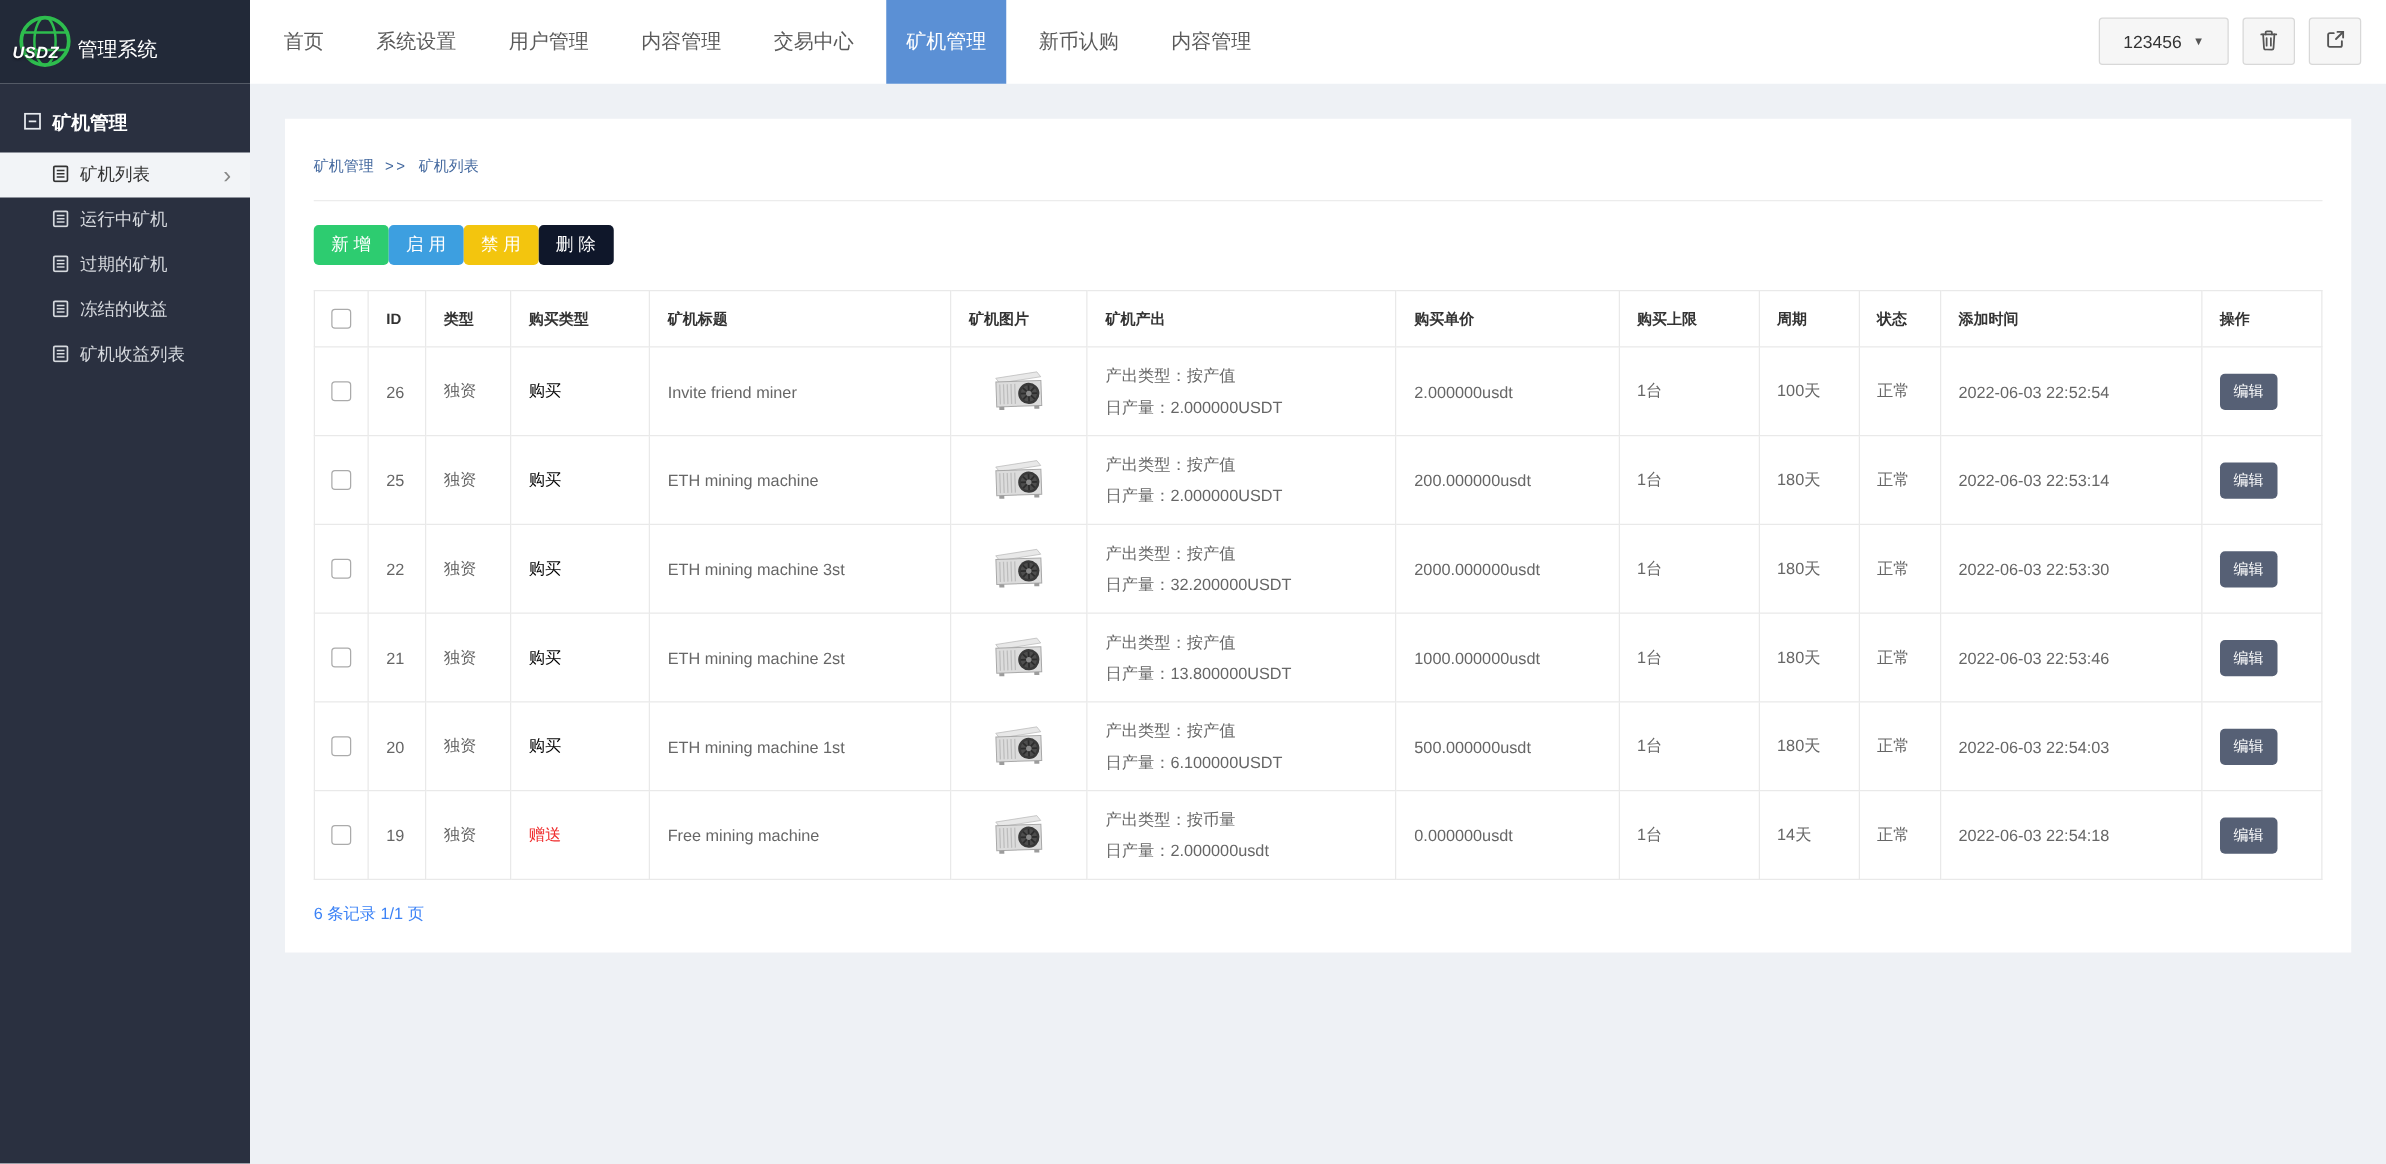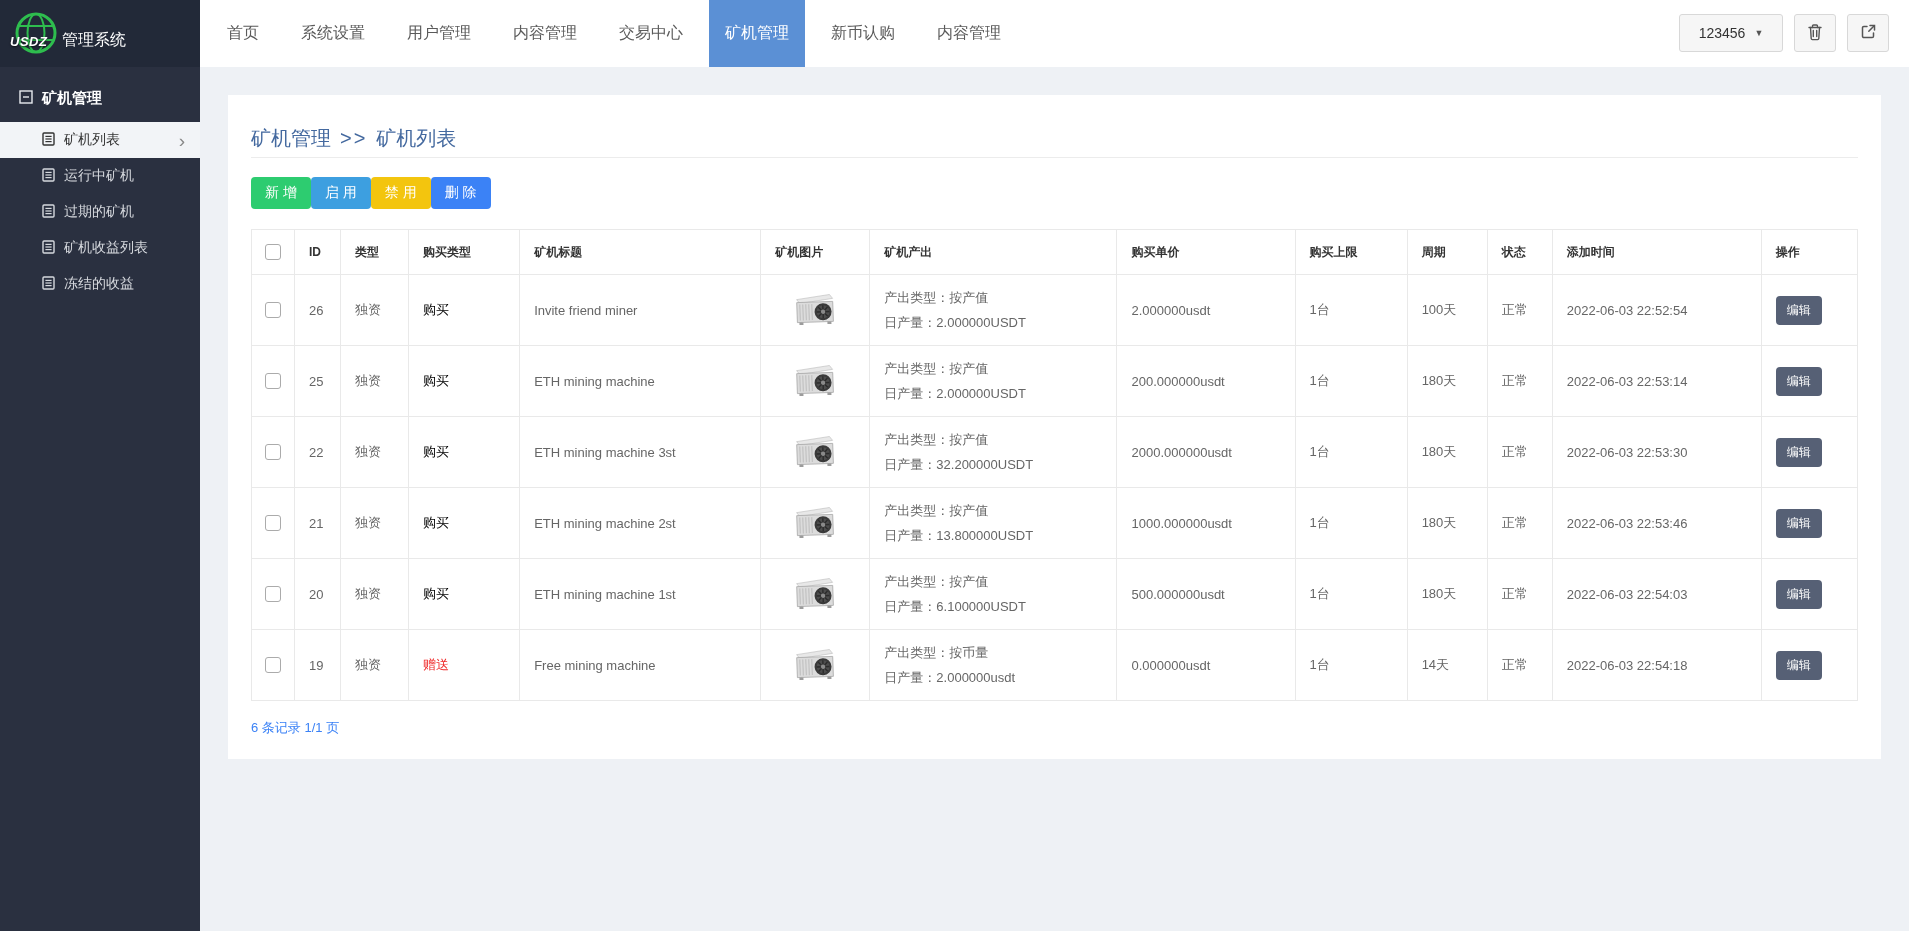--- a/index.html
+++ b/index.html
@@ -30,29 +30,29 @@
                   padding:22px 0 14px 19px; cursor:pointer; }
   .side-item { display:flex; align-items:center; gap:9px; height:36px; padding-left:42px; color:#d6d9de;
                font-size:14px; cursor:pointer; position:relative; white-space:nowrap; }
   .side-item.active { background:#f2f4f7; color:#333; }
   .side-item .chev { position:absolute; right:15px; color:#888; font-size:19px; line-height:1; }
   .side-item svg, .side-section svg { flex:none; }
 
   
   .main { position:absolute; left:200px; top:67px; right:0; bottom:0; background:#eef1f5; overflow:hidden; }
   .card { margin:28px 28px 0; background:#fff; padding:18px 23px 22px; }
-  .breadcrumb { font-size:20px; color:#44699f; padding:12px 0 5px; border-bottom:1px solid #ececec; }
+  .breadcrumb { font-size:12px; color:#44699f; padding:12px 0 18px; border-bottom:1px solid #ececec; }
   .breadcrumb .sep { margin:0 9px; letter-spacing:2px; }
   .toolbar { margin:19px 0 20px; display:flex; }
   .btn { height:32px; border:none; border-radius:4px; color:#fff; font-size:14px; padding:0 14px; cursor:pointer;
          font-family:inherit; white-space:pre; }
   .btn-add { background:#2dcc70; }
   .btn-enable { background:#3d9fe0; }
   .btn-disable { background:#f3c50e; }
-  .btn-delete { background:#3b82f6;text-align:right; }
+  .btn-delete { background:#0f172a;text-align:right; }
 
   table { border-collapse:collapse; table-layout:fixed; width:100%; }
   th,td { border:1px solid #e9e9e9; text-align:left; padding:0 6px 0 14px; overflow:hidden; }
   th { height:45px; font-size:12px; color:#333; font-weight:bold; }
   td { height:71px; font-size:13px; color:#666; }
   th.c-check, td.c-check { text-align:center; padding:0; }
   td.c-img { text-align:center; padding:0; }
   .checkbox { display:inline-block; width:16px; height:16px; border:1px solid #ababab; border-radius:3px;
               background:#fff; vertical-align:middle; cursor:pointer; }
   .text-green { color:#000000; }
@@ -171,33 +171,33 @@
 
     <div class="side-item">
       <span>
         <svg width="13" height="14" viewBox="0 0 13 14" fill="none" stroke="currentColor">
           <rect x="1" y="1" width="11" height="12" rx="1" stroke-width="1.4"></rect>
           <line x1="3.4" y1="4.4" x2="9.6" y2="4.4" stroke-width="1.2"></line>
           <line x1="3.4" y1="7" x2="9.6" y2="7" stroke-width="1.2"></line>
           <line x1="3.4" y1="9.6" x2="9.6" y2="9.6" stroke-width="1.2"></line>
         </svg>
       </span>
-      <span>矿机收益列表</span>
+      <span>冻结的收益</span>
     </div>
 
     <div class="side-item">
       <span>
         <svg width="13" height="14" viewBox="0 0 13 14" fill="none" stroke="currentColor">
           <rect x="1" y="1" width="11" height="12" rx="1" stroke-width="1.4"></rect>
           <line x1="3.4" y1="4.4" x2="9.6" y2="4.4" stroke-width="1.2"></line>
           <line x1="3.4" y1="7" x2="9.6" y2="7" stroke-width="1.2"></line>
           <line x1="3.4" y1="9.6" x2="9.6" y2="9.6" stroke-width="1.2"></line>
         </svg>
       </span>
-      <span>冻结的收益</span>
+      <span>矿机收益列表</span>
     </div>
   </aside>
 
   <main class="main">
     <div class="card">
 
       <div class="breadcrumb">
         <span>矿机管理</span><span class="sep">&gt;&gt;</span><span>矿机列表</span>
       </div>
 

